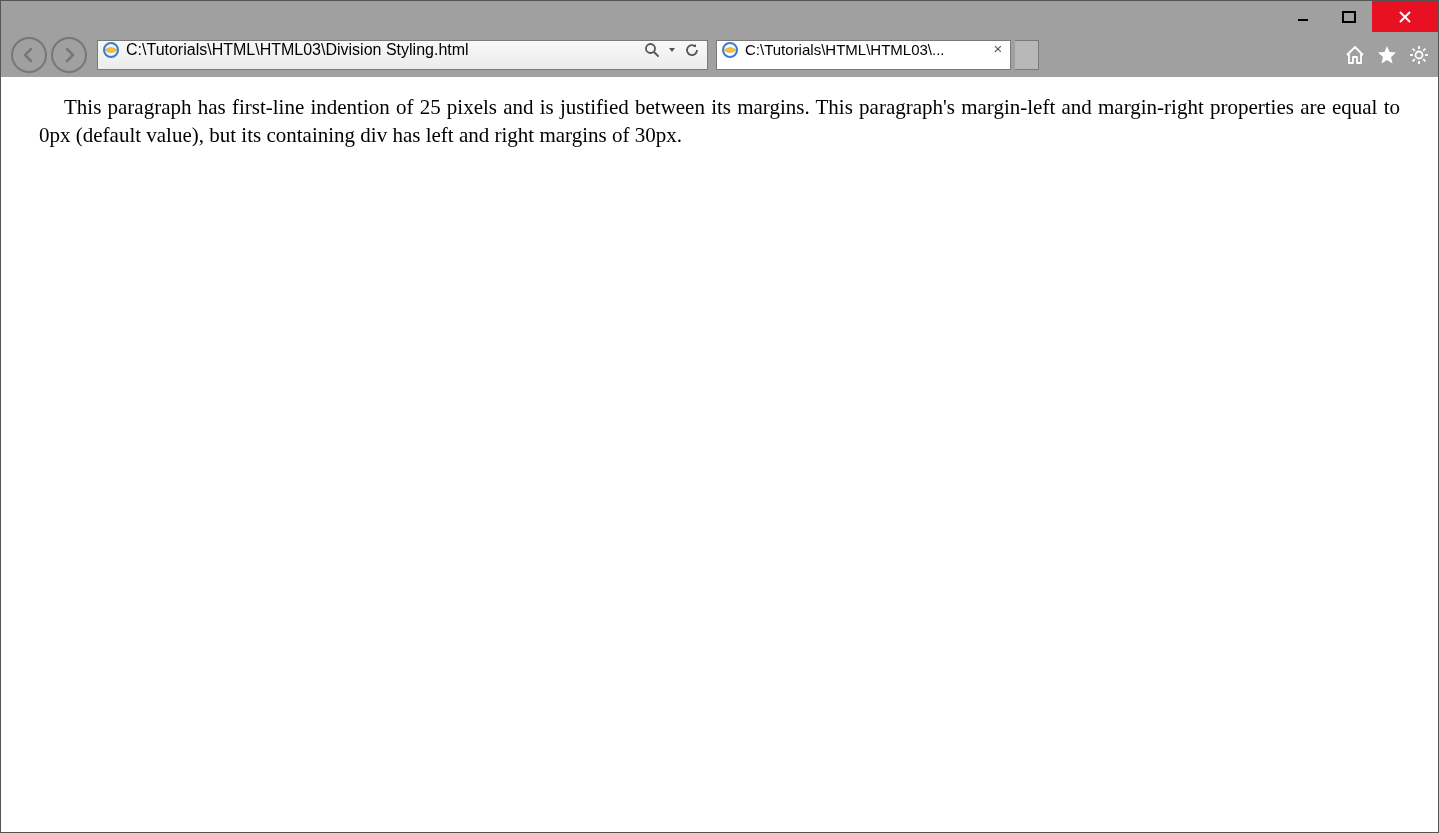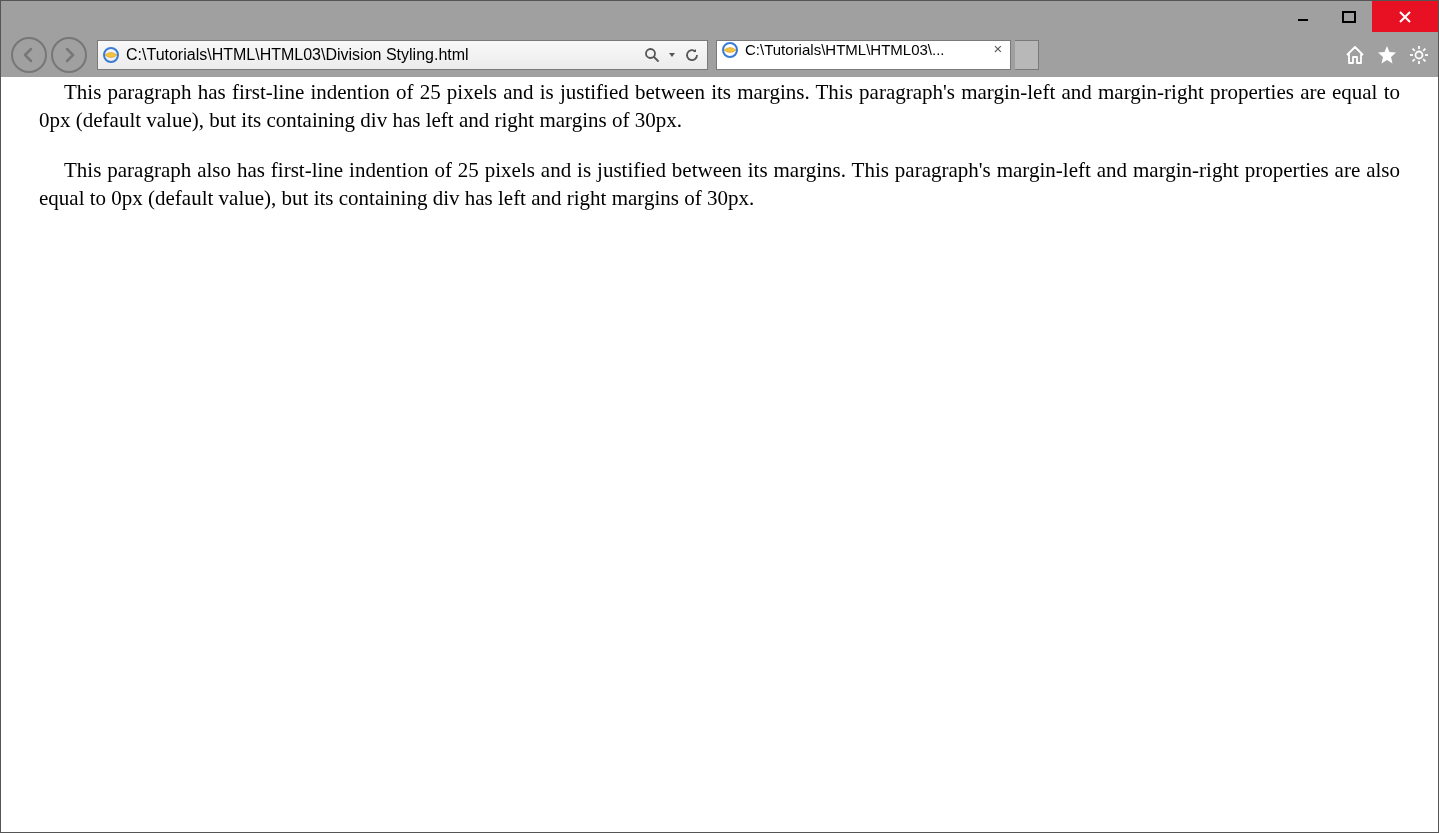--- a/index.html
+++ b/index.html
@@ -55,21 +55,21 @@
   }
   .nav-btn svg { display:block; }
 
   .addressbar {
     margin-left: 6px;
     height: 30px;
     width: 611px;
     background: linear-gradient(#f8f8f8,#ececec);
     border: 1px solid #7a7a7a;
     display: flex;
-    align-items: center;
+    align-items: flex-start;
     padding: 0 6px 0 4px;
     gap: 6px;
   }
   .ie-favicon {
     width: 18px; height: 18px;
     display:flex; align-items:center; justify-content:center;
   }
   .address-input {
     flex: 1;
     border: none;
@@ -131,21 +131,21 @@
   
   .viewport {
     position: absolute;
     left: 8px; right: 8px;
     top: 76px; bottom: 8px;
     background: #fff;
   }
   .page {
     margin-left: 30px;
     margin-right: 30px;
-    padding-top: 2px;
+    padding-top: 17px;
   }
   .page p {
     font-family: "Times New Roman", Times, serif;
     font-size: 21px;
     line-height: 1.33;
     text-align: justify;
     text-indent: 25px;
     margin-bottom: 22px;
     color:#000;
   }
@@ -250,15 +250,14 @@
           <path d="M17.4 4.6 L15.2 6.8"></path>
           <path d="M6.8 15.2 L4.6 17.4"></path>
         </g>
       </svg>
   </div>
 </div>
 
 <div class="viewport">
   <div class="page">
     <p>This paragraph has first-line indention of 25 pixels and is justified between its margins. This paragraph's margin-left and margin-right properties are equal to 0px (default value), but its containing div has left and right margins of 30px.</p>
-    <p>This paragraph also has first-line indention of 25 pixels and is justified between its margins. This paragraph's margin-left and margin-right properties are also equal to 0px (default value), but its containing div has left and right margins of 30px.</p>
   </div>
 </div>
 
 </body></html>

